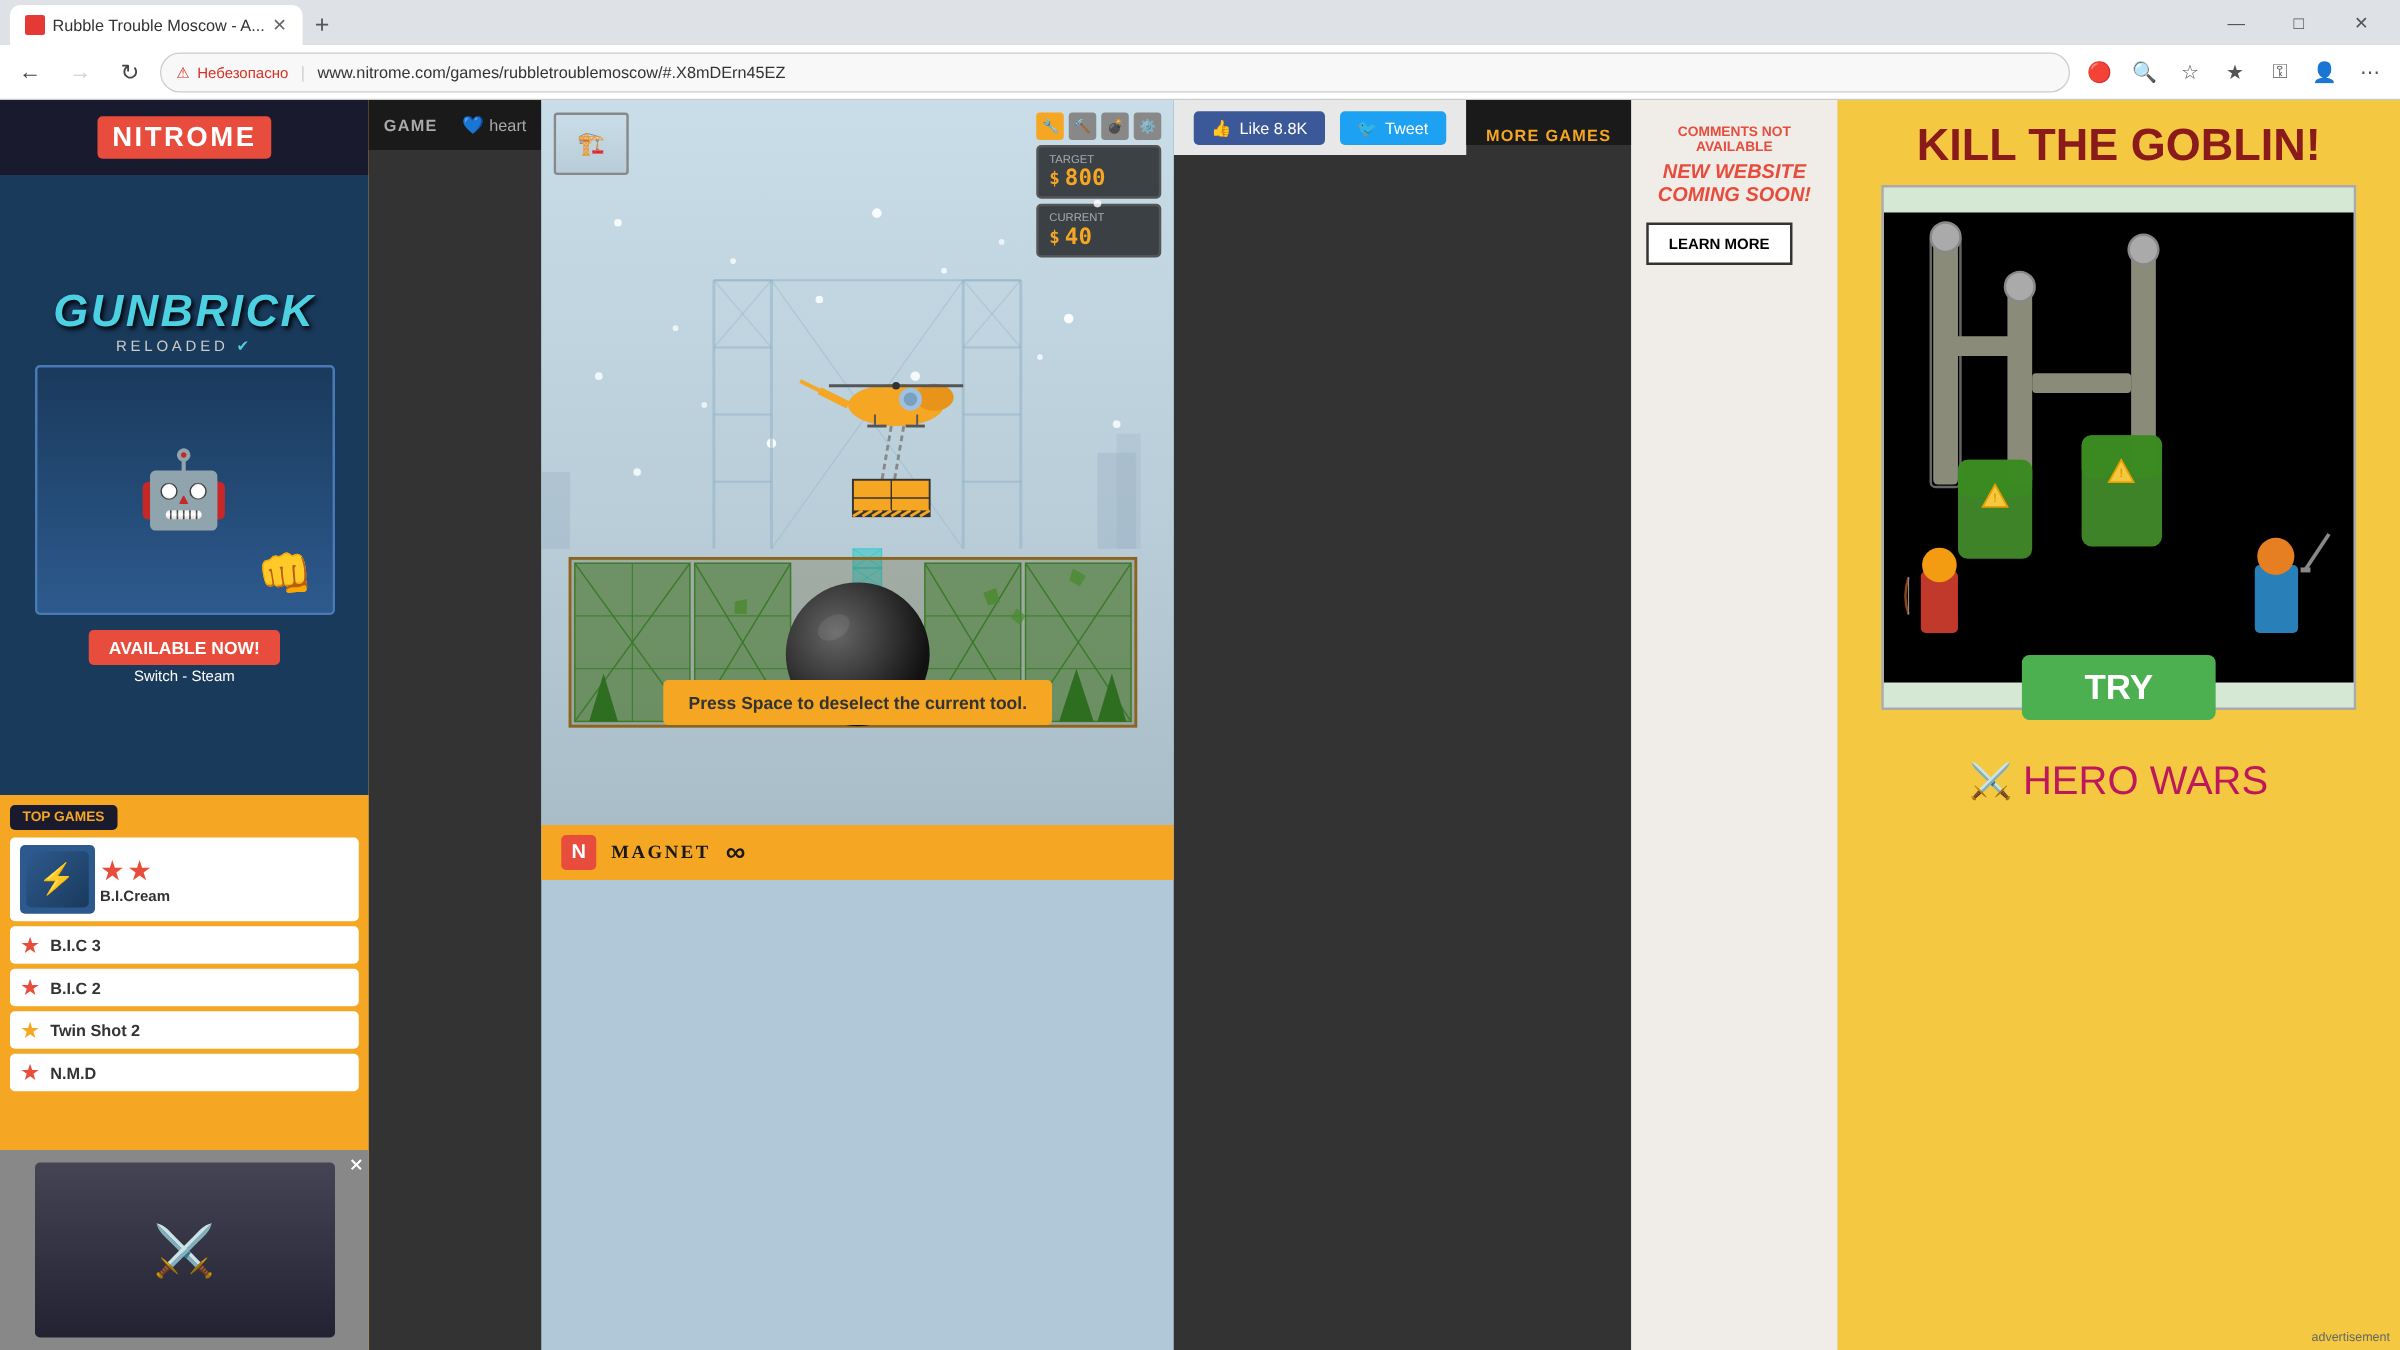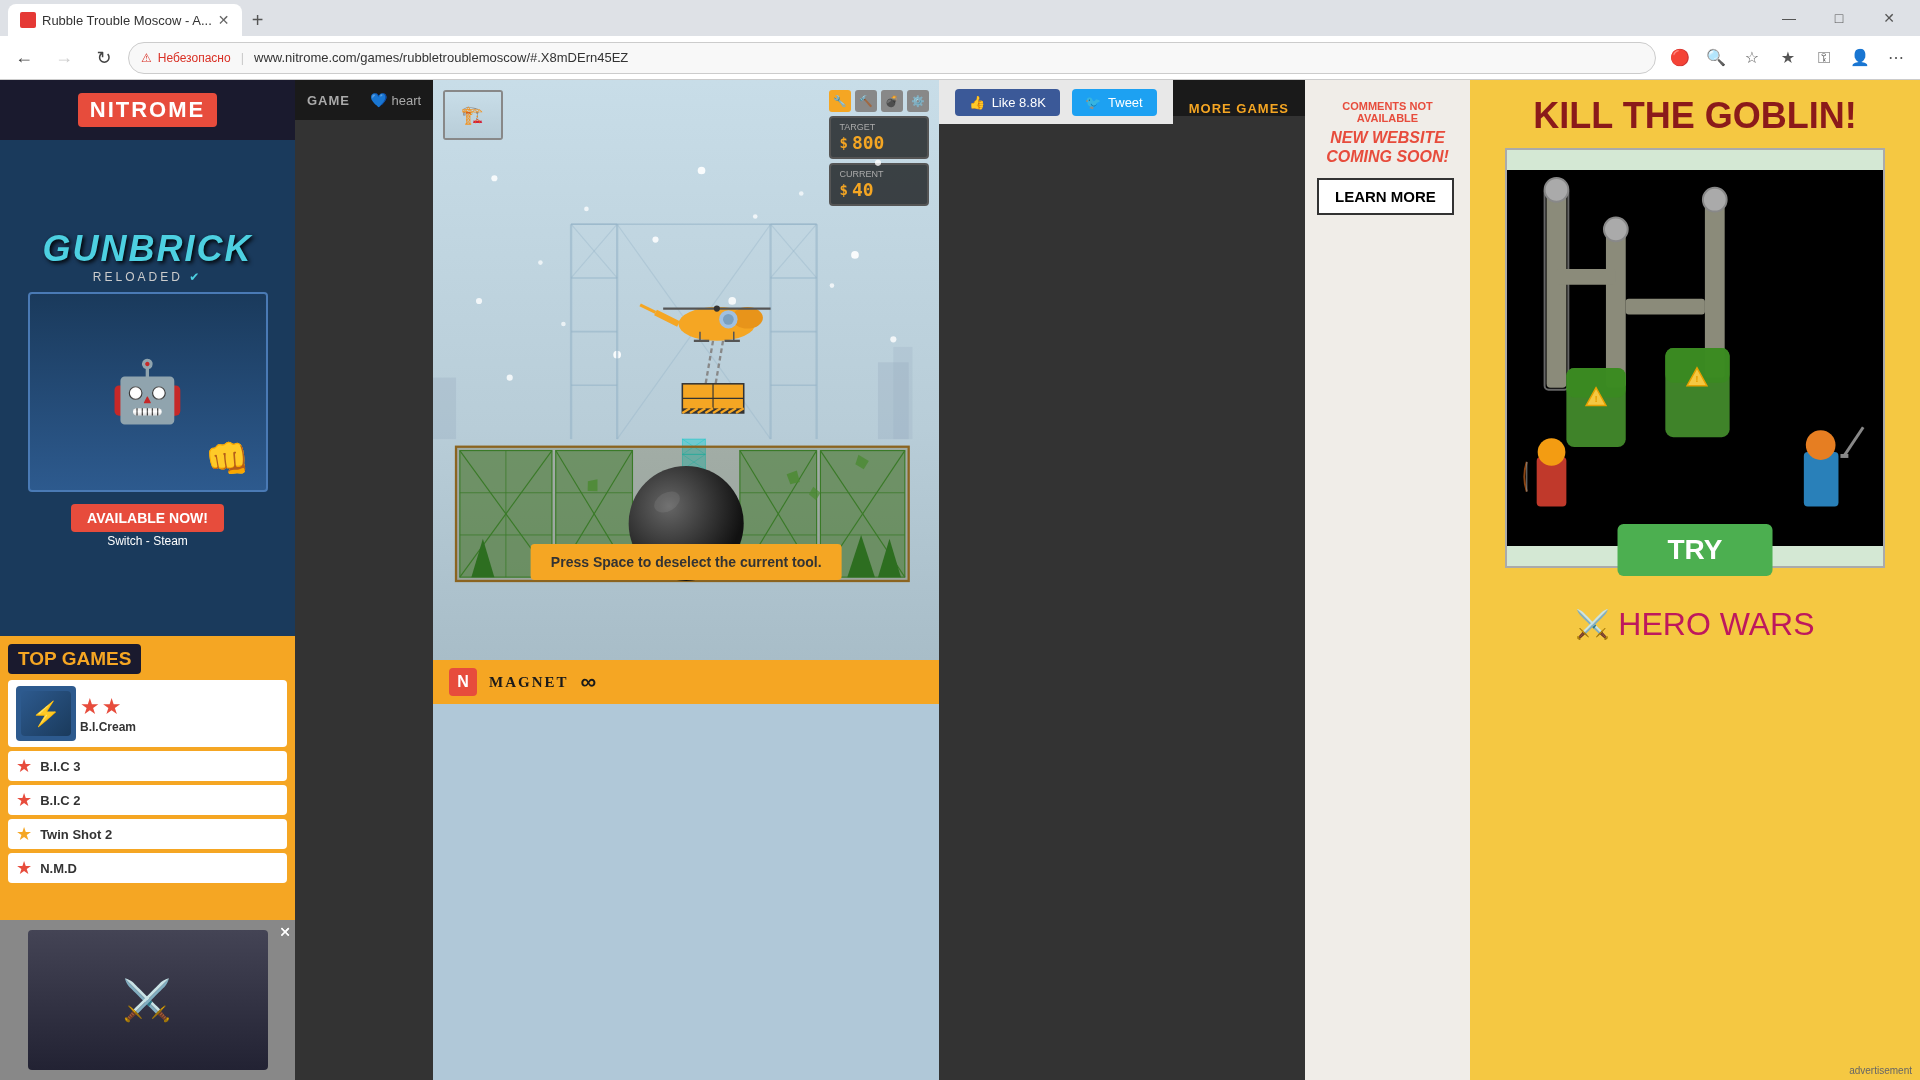--- a/index.html
+++ b/index.html
@@ -30,21 +30,21 @@
     .nitrome-header { background: #1a1a2e; height: 60px; display: flex; align-items: center; justify-content: center; }
     .nitrome-logo { color: #fff; font-size: 22px; font-weight: bold; background: #e74c3c; padding: 4px 12px; border-radius: 4px; letter-spacing: 2px; }
 
     .gunbrick-ad { background: #1a3a5c; height: 496px; display: flex; flex-direction: column; align-items: center; justify-content: center; position: relative; overflow: hidden; text-align: center; }
     .gunbrick-title { color: #4fc3f7; font-size: 30px; font-weight: bold; font-style: italic; text-shadow: 2px 2px 4px #000; font-family: 'Arial Black', sans-serif; }
     .gunbrick-game-area { width: 240px; height: 200px; background: linear-gradient(180deg, #1a3a5c 0%, #2d5a8e 100%); border: 2px solid #4a7ab5; border-radius: 4px; display: flex; align-items: center; justify-content: center; position: relative; margin: 8px 0; }
     .available-now { background: #e74c3c; color: #fff; font-size: 14px; font-weight: bold; padding: 6px 16px; border-radius: 4px; margin-top: 4px; }
     .switch-steam { color: #fff; font-size: 12px; margin-top: 2px; }
 
     .top-games-section { background: #f5a623; padding: 8px; flex: 1; }
-    .top-games-label { background: #1a1a2e; color: #f5a623; font-size: 19px; font-weight: bold; padding: 4px 10px; border-radius: 4px; display: inline-block; margin-bottom: 6px; }
+    .top-games-label { background: #1a1a2e; color: #f5a623; font-size: 11px; font-weight: bold; padding: 4px 10px; border-radius: 4px; display: inline-block; margin-bottom: 6px; }
     .game-item { display: flex; align-items: center; gap: 8px; background: #fff; border-radius: 4px; padding: 4px 8px; margin-bottom: 4px; cursor: pointer; }
     .game-name { font-size: 13px; color: #333; font-weight: bold; }
     .game-star { color: #e74c3c; font-size: 18px; }
     .featured-row { display: flex; gap: 4px; background: #fff; border-radius: 4px; padding: 6px 8px; margin-bottom: 4px; }
     .featured-thumb { width: 60px; height: 55px; background: #2d5a8e; border-radius: 4px; display: flex; align-items: center; justify-content: center; }
 
     .left-sidebar-bottom-ad { height: 160px; background: #888; position: relative; display: flex; align-items: center; justify-content: center; }
     .close-ad { position: absolute; top: 4px; right: 4px; color: #fff; cursor: pointer; font-size: 14px; }
 
     
@@ -82,21 +82,21 @@
     .tweet-btn { background: #1da1f2; color: #fff; padding: 6px 14px; border-radius: 4px; font-size: 13px; display: flex; align-items: center; gap: 6px; cursor: pointer; }
 
     .more-games-bar { height: 36px; background: #1a1a1a; display: flex; align-items: center; padding: 0 16px; }
     .more-games-label { color: #f5a623; font-size: 13px; font-weight: bold; letter-spacing: 1px; text-transform: uppercase; margin-top: 20px; }
 
     
     .right-sidebar { width: 165px; background: #f0ede8; display: flex; flex-direction: column; }
     .comments-notice { padding: 20px 12px; text-align: center; }
     .comments-unavailable { color: #e74c3c; font-size: 11px; font-weight: bold; text-transform: uppercase; margin-bottom: 4px; }
     .new-website { color: #e74c3c; font-size: 16px; font-weight: bold; text-transform: uppercase; line-height: 1.2; font-style: italic; }
-    .learn-more-btn { border: 2px solid #333; padding: 8px 16px; font-size: 15px; font-weight: bold; cursor: pointer; margin-top: 12px; background: #fff; display: block; text-align: center; }
+    .learn-more-btn { border: 2px solid #333; padding: 8px 16px; font-size: 12px; font-weight: bold; cursor: pointer; margin-top: 12px; background: #fff; display: block; text-align: center; }
 
     
     .far-right-ad { width: 450px; background: #f5c842; display: flex; flex-direction: column; overflow: hidden; position: relative; }
     .far-right-ad-inner { flex: 1; display: flex; flex-direction: column; align-items: center; justify-content: flex-start; padding: 16px; }
     .kill-goblin { color: #8B1a1a; font-size: 36px; font-weight: 900; text-align: center; font-family: 'Arial Black', sans-serif; text-transform: uppercase; line-height: 1.1; margin-bottom: 12px; }
     .ad-game-area { width: 380px; height: 420px; background: #d4e8d4; border: 2px solid #aaa; position: relative; display: flex; align-items: center; justify-content: center; }
     .try-btn { position: absolute; bottom: -10px; left: 50%; transform: translateX(-50%); background: #4CAF50; color: #fff; font-size: 28px; font-weight: bold; padding: 10px 50px; border-radius: 6px; cursor: pointer; }
     .hero-wars-section { width: 100%; display: flex; align-items: center; justify-content: center; padding: 8px; }
     .advertisement-label { color: #666; font-size: 10px; position: absolute; bottom: 4px; right: 8px; }
 

